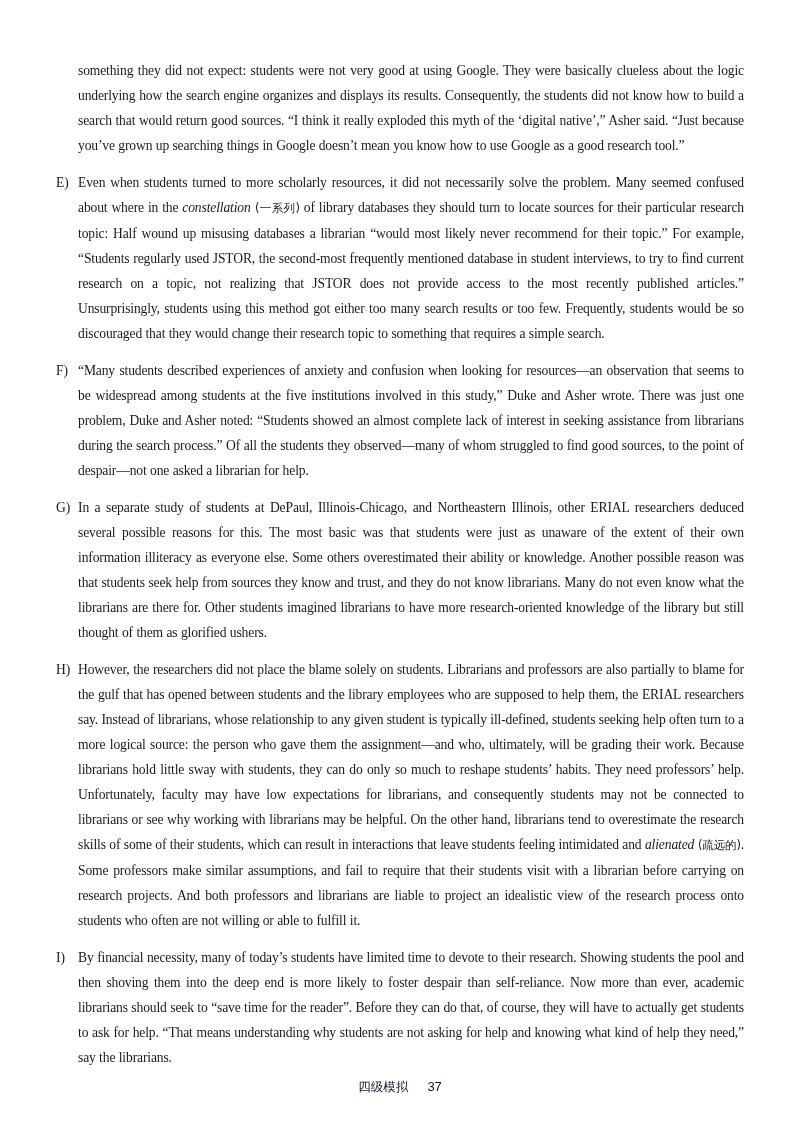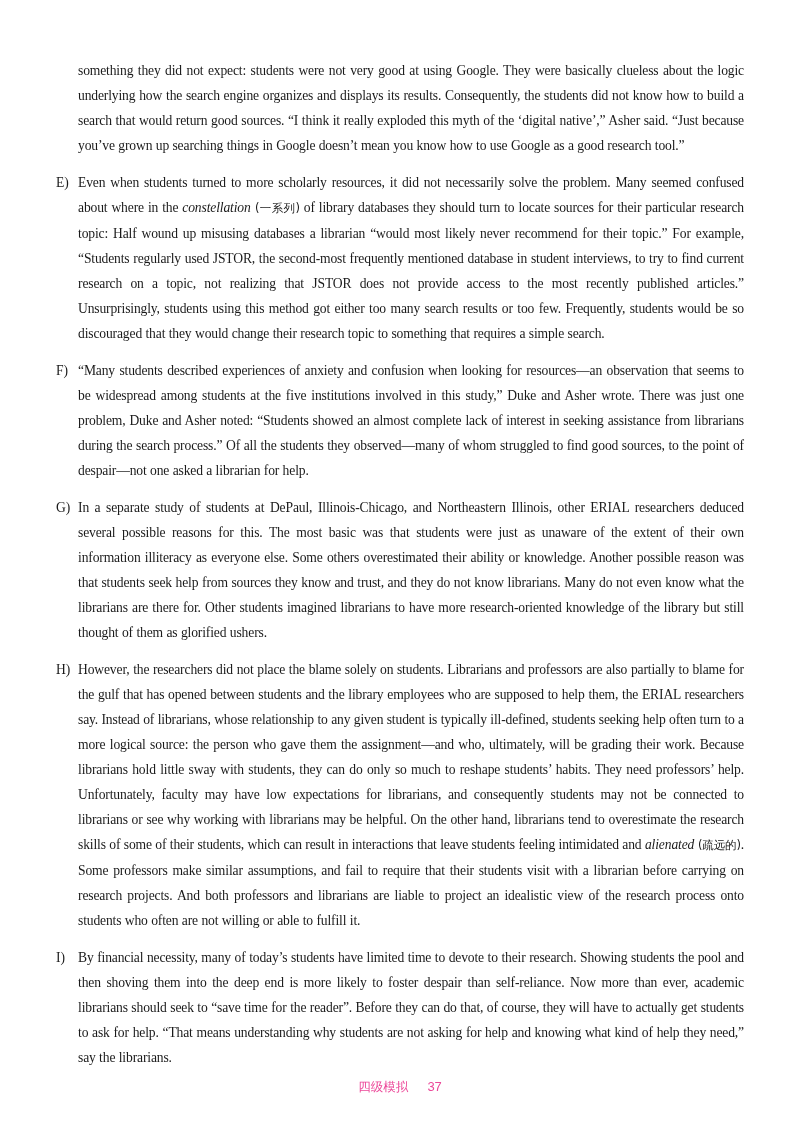--- a/index.html
+++ b/index.html
@@ -50,21 +50,21 @@
     font-size: 11.5px;
   }
   .footer {
     position: absolute;
     top: 1077px;
     left: 0;
     width: 800px;
     text-align: center;
     font-size: 13px;
     line-height: 20px;
-    color: #ec4899;
+    color: #0f172a;
   }
   .footer .footer-label {
     font-family: "DejaVu Sans", sans-serif;
     font-size: 12.5px;
     margin-right: 16px;
   }
   .footer .footer-page {
     font-family: "Liberation Sans", sans-serif;
   }
 </style>

